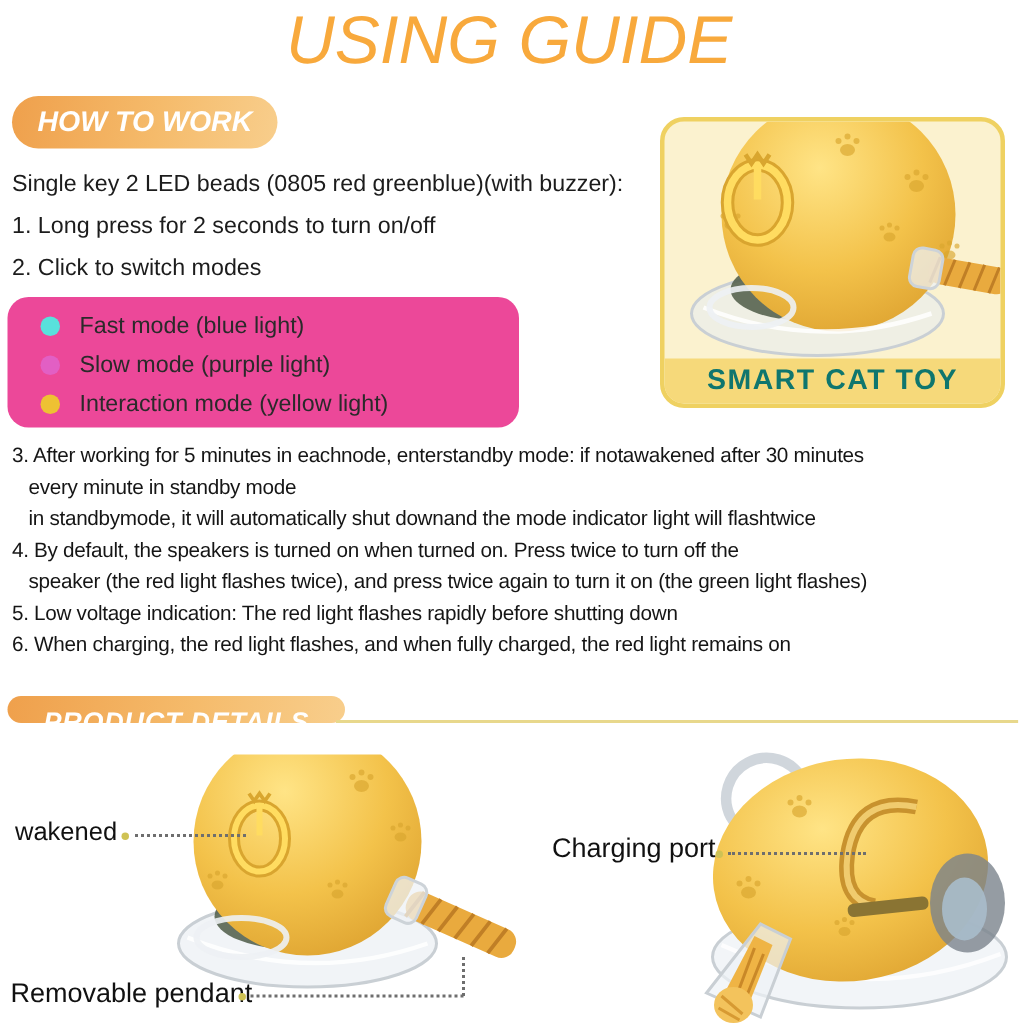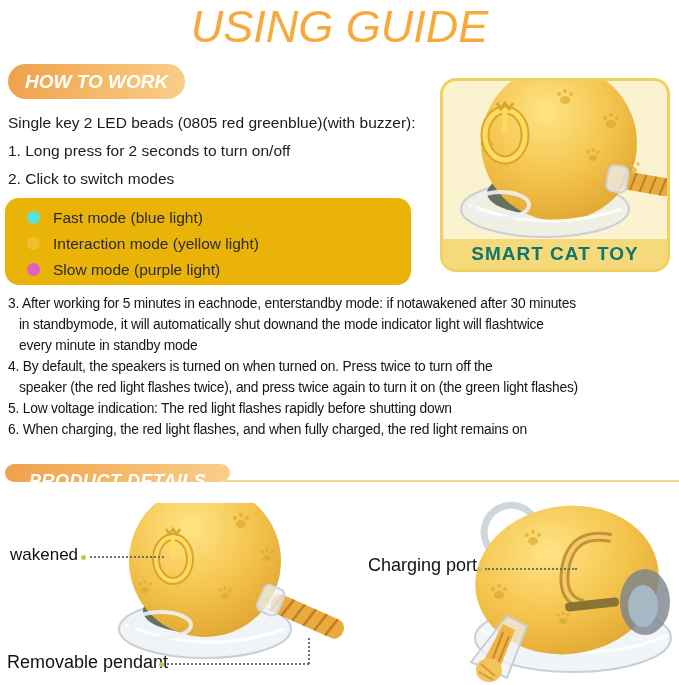--- a/index.html
+++ b/index.html
@@ -19,22 +19,22 @@
     border-radius:18px; white-space:nowrap;
   }
   .badge-htw { left:8px; top:64px; height:35px; line-height:35px; padding:0 17px; font-size:19px; }
   .badge-pd  { left:5px; top:464px; height:18px; line-height:34px; padding:0 24px; font-size:18px; letter-spacing:.5px; }
   .pd-line { position:absolute; left:224px; top:480px; width:455px; height:2px; background:#E8D88C; }
   .text-line { position:absolute; white-space:nowrap; font-size:15.5px; color:#1c1c1c; }
   .intro { left:8px; top:114px; }
   .step-1 { left:8px; top:142px; }
   .step-2 { left:8px; top:170px; }
   .modes-box {
-    position:absolute; left:5px; top:198px; width:406px; height:87px;
-    background:#eab308; border-radius:14px; padding:7px 0 0 22px;
+    position:absolute; left:5px; top:198px; width:341px; height:87px;
+    background:#ec4899; border-radius:14px; padding:7px 0 0 22px;
   }
   .mode-row { display:flex; align-items:center; height:25px; margin-bottom:1px; }
   .mode-dot { width:13px; height:13px; border-radius:50%; margin-right:13px; flex:0 0 auto; }
   .mode-label { font-size:15.5px; color:#2a2a2a; white-space:nowrap; }
   .notes { position:absolute; left:8px; top:293px; }
   .note-line { font-size:13.8px; line-height:21px; letter-spacing:-0.2px; white-space:nowrap; color:#151515; }
   .note-line.indent { padding-left:11px; }
   .card {
     position:absolute; left:440px; top:78px; width:230px; height:194px;
     background:#FBF2CF; border:3px solid #EFD161; border-radius:16px; overflow:hidden;
@@ -75,33 +75,33 @@
   <div class="text-line intro">Single key 2 LED beads (0805 red greenblue)(with buzzer):</div>
   <div class="text-line step-1">1. Long press for 2 seconds to turn on/off</div>
   <div class="text-line step-2">2. Click to switch modes</div>
 
   <div class="modes-box">
     <div class="mode-row">
       <span class="mode-dot" style="background: rgb(88, 225, 220);"></span>
       <span class="mode-label">Fast mode (blue light)</span>
     </div>
     <div class="mode-row">
+      <span class="mode-dot" style="background: rgb(226, 95, 196);"></span>
+      <span class="mode-label">Slow mode (purple light)</span>
+    </div>
+    <div class="mode-row">
       <span class="mode-dot" style="background: rgb(238, 193, 51);"></span>
       <span class="mode-label">Interaction mode (yellow light)</span>
     </div>
-    <div class="mode-row">
-      <span class="mode-dot" style="background: rgb(226, 95, 196);"></span>
-      <span class="mode-label">Slow mode (purple light)</span>
-    </div>
   </div>
 
   <div class="notes">
     <div class="note-line">3. After working for 5 minutes in eachnode, enterstandby mode: if notawakened after 30 minutes</div>
+    <div class="note-line indent">every minute in standby mode</div>
     <div class="note-line indent">in standbymode, it will automatically shut downand the mode indicator light will flashtwice</div>
-    <div class="note-line indent">every minute in standby mode</div>
     <div class="note-line">4. By default, the speakers is turned on when turned on. Press twice to turn off the</div>
     <div class="note-line indent">speaker (the red light flashes twice), and press twice again to turn it on (the green light flashes)</div>
     <div class="note-line">5. Low voltage indication: The red light flashes rapidly before shutting down</div>
     <div class="note-line">6. When charging, the red light flashes, and when fully charged, the red light remains on</div>
   </div>
 
   <div class="card">
     <svg class="card-photo" width="224" height="158" viewBox="0 0 224 158">
       <defs>
         <radialGradient id="gBall" cx="42%" cy="30%" r="80%">

